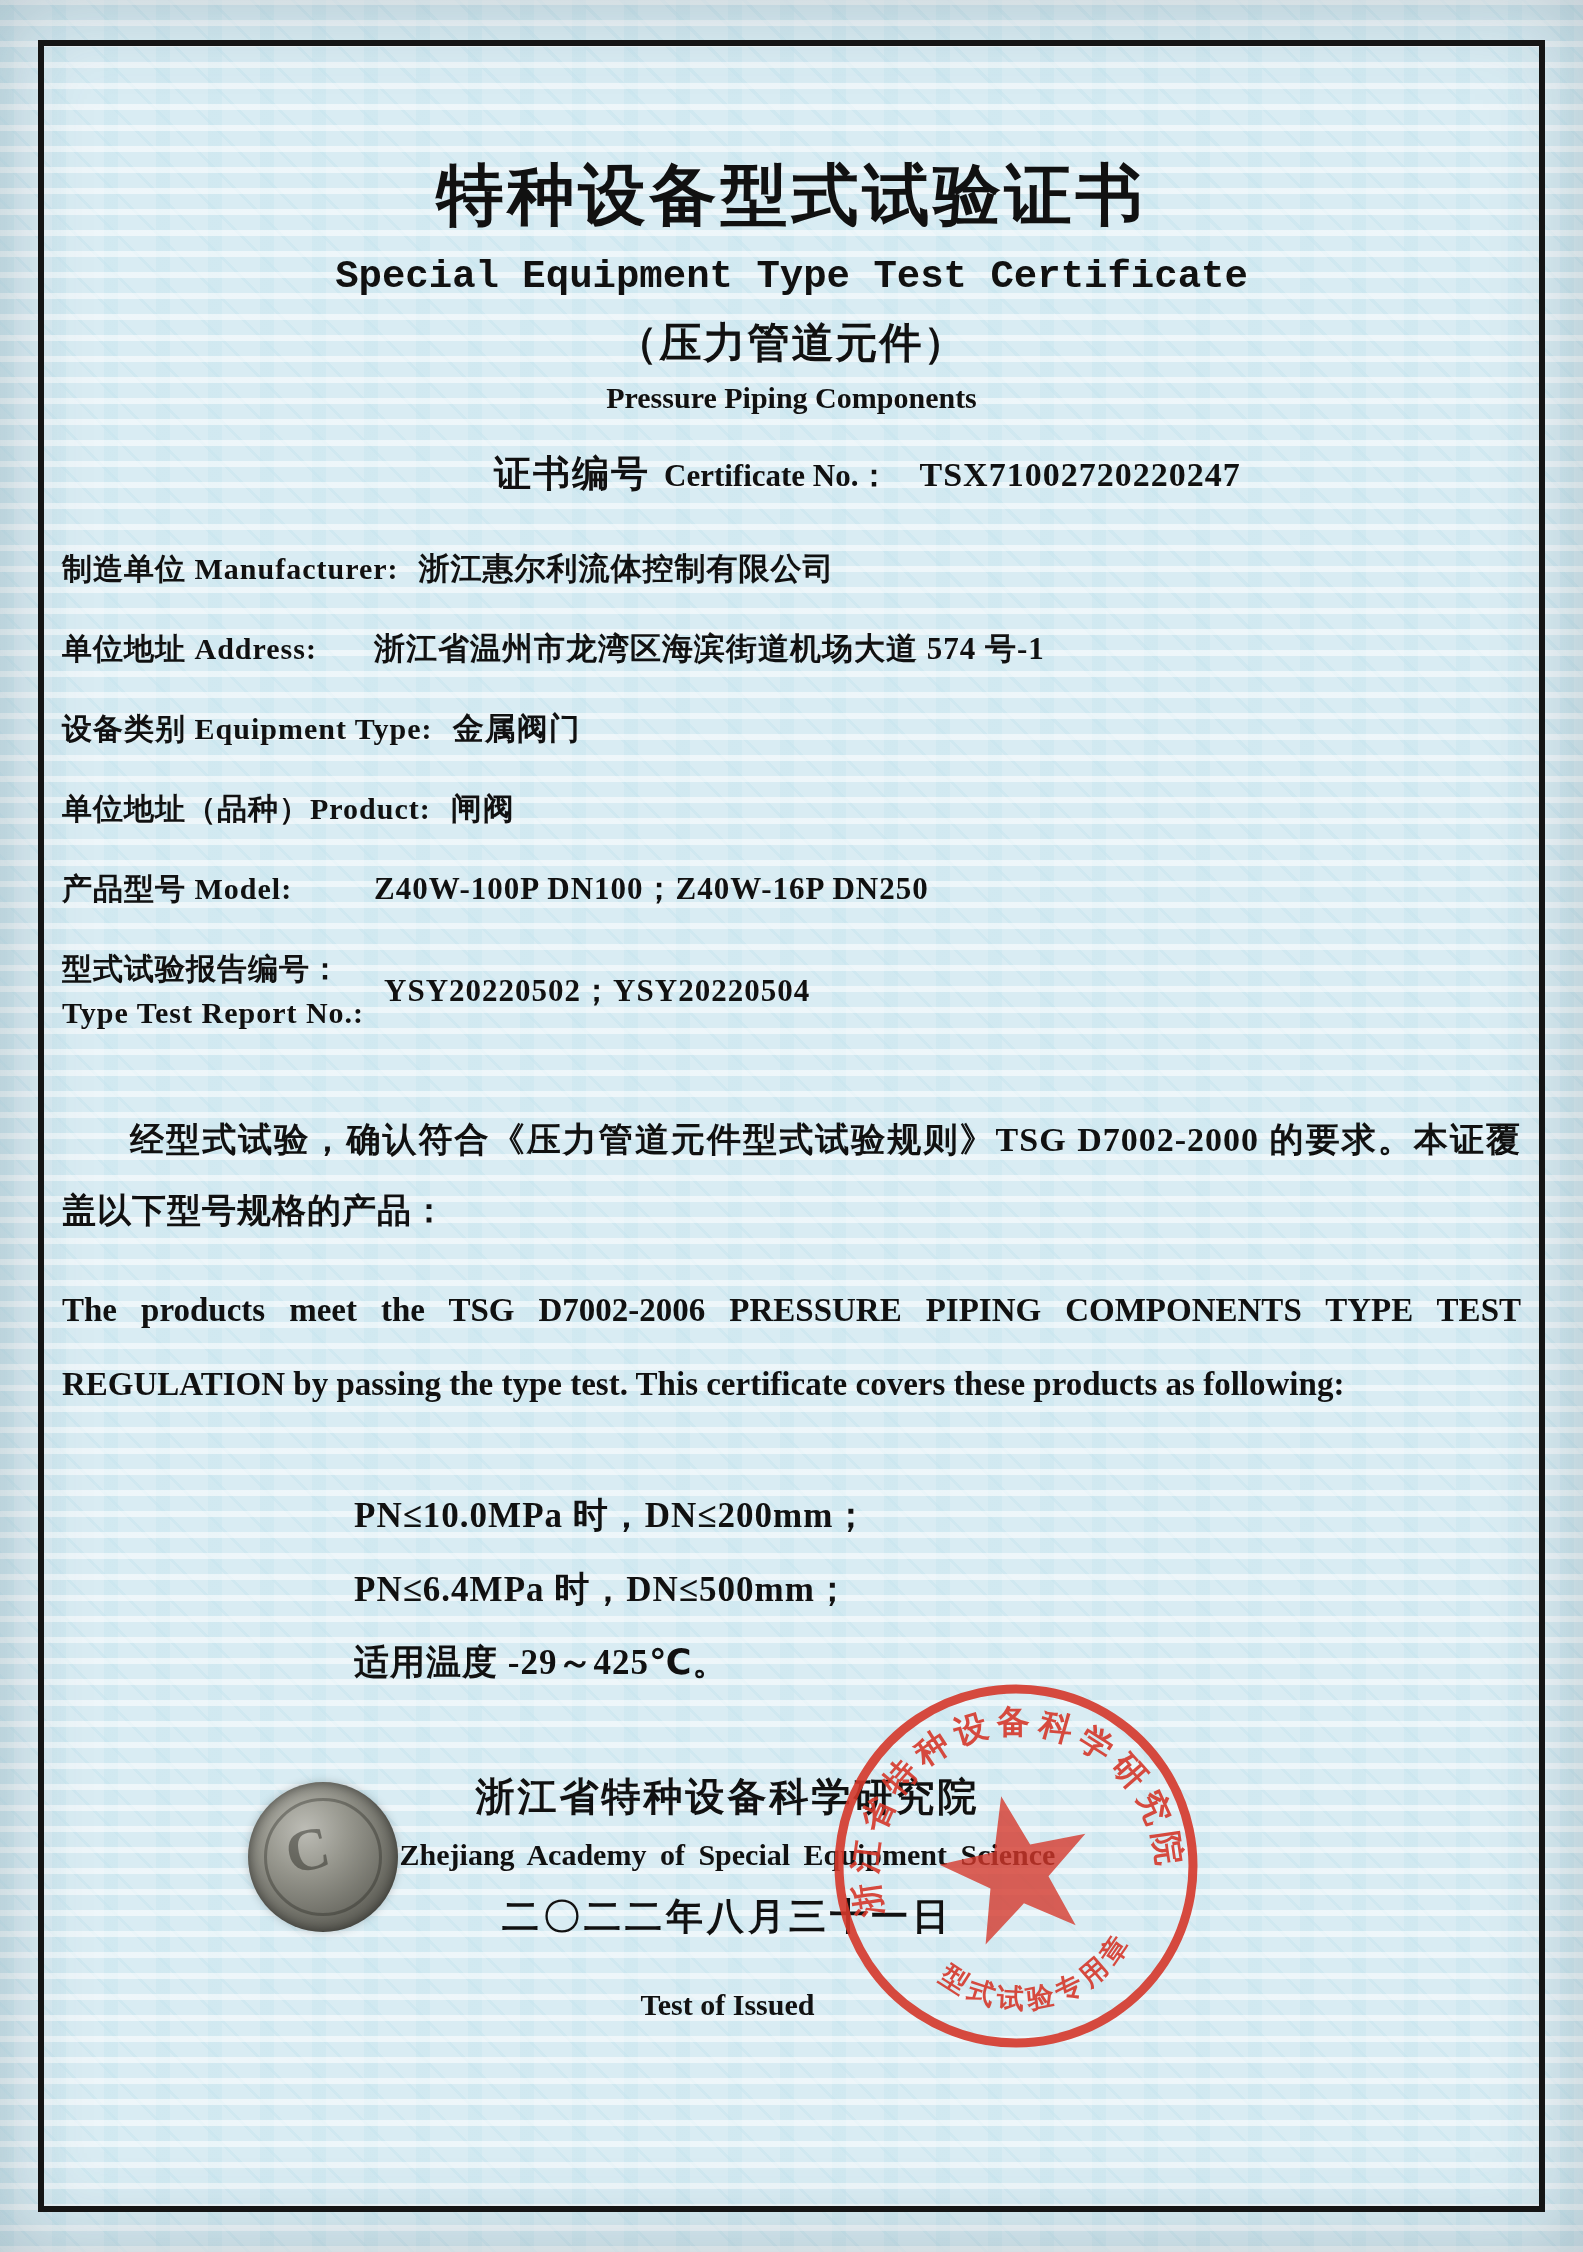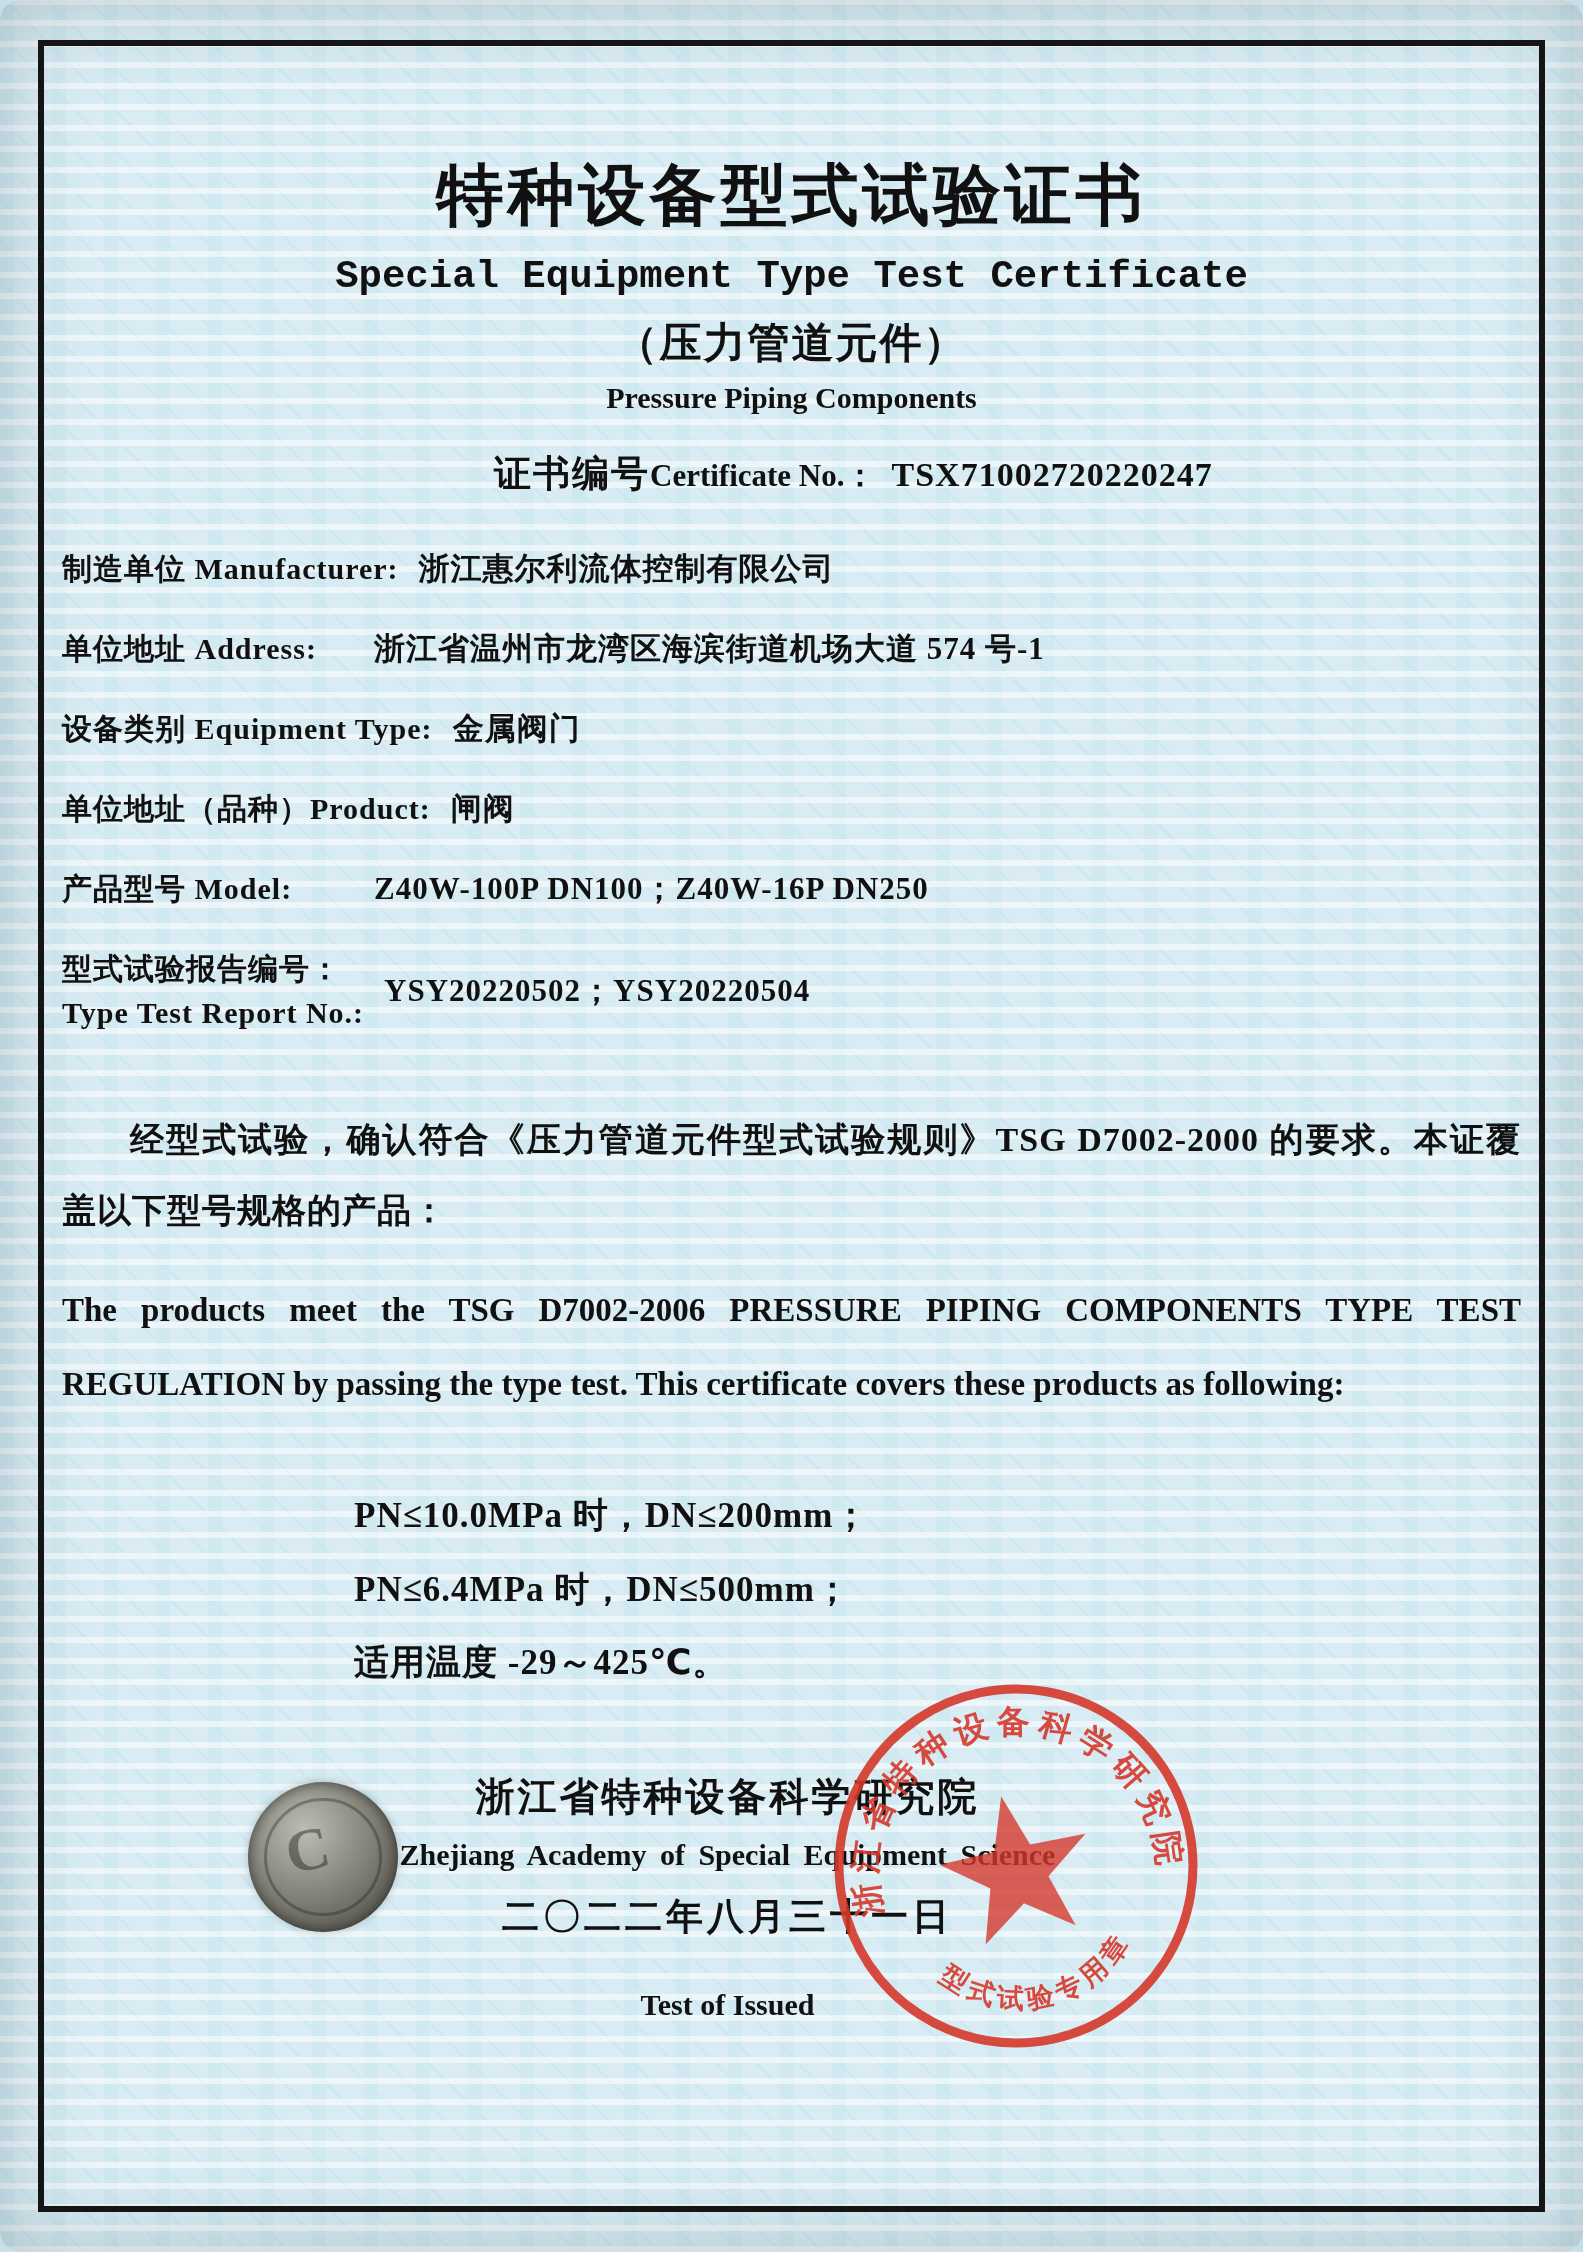--- a/index.html
+++ b/index.html
@@ -8,21 +8,20 @@
     width:1583px;height:2252px;
     margin:0 auto;
     background-color:#d9ecf3;
     background-image:
       repeating-linear-gradient(0deg, rgba(255,255,255,.55) 0 6px, rgba(255,255,255,0) 6px 21px),
       repeating-linear-gradient(90deg, rgba(199,229,238,.45) 0 14px, rgba(255,255,255,0) 14px 52px),
       repeating-linear-gradient(45deg, rgba(176,219,232,.22) 0 3px, rgba(255,255,255,0) 3px 29px);
     box-shadow: inset 0 0 90px rgba(55,80,95,.28);
     overflow:hidden;
     color:#111;
-    border-radius:20px;
   }
   .frame{
     position:absolute; left:38px; top:40px; right:38px; bottom:40px;
     border:6px solid #151515;
     pointer-events:none;
   }
   .content{
     position:absolute; left:62px; top:62px; right:62px; bottom:62px;
     padding-top:88px;
   }
@@ -41,21 +40,21 @@
   .paren-cn{
     text-align:center; font-size:42px; font-weight:bold; margin-top:16px; letter-spacing:2px;
     font-family:"DejaVu Sans", sans-serif;
   }
   .paren-en{
     text-align:center; font-size:30px; font-weight:bold; margin-top:10px;
     font-family:"Liberation Serif", serif;
   }
   .cert-line{
     margin-top:34px; padding-left:432px;
-    display:flex; align-items:baseline; 
+    display:flex; align-items:baseline; gap:14px;
     font-weight:bold;
   }
   .cert-label-cn{font-size:37px; letter-spacing:2px;}
   .cert-label-en{font-size:31px;}
   .cert-value{font-size:34px; letter-spacing:1px; margin-left:16px;}
 
   .fields{margin-top:48px;}
   .row{
     display:flex; align-items:center; margin-top:36px; min-height:44px;
   }

